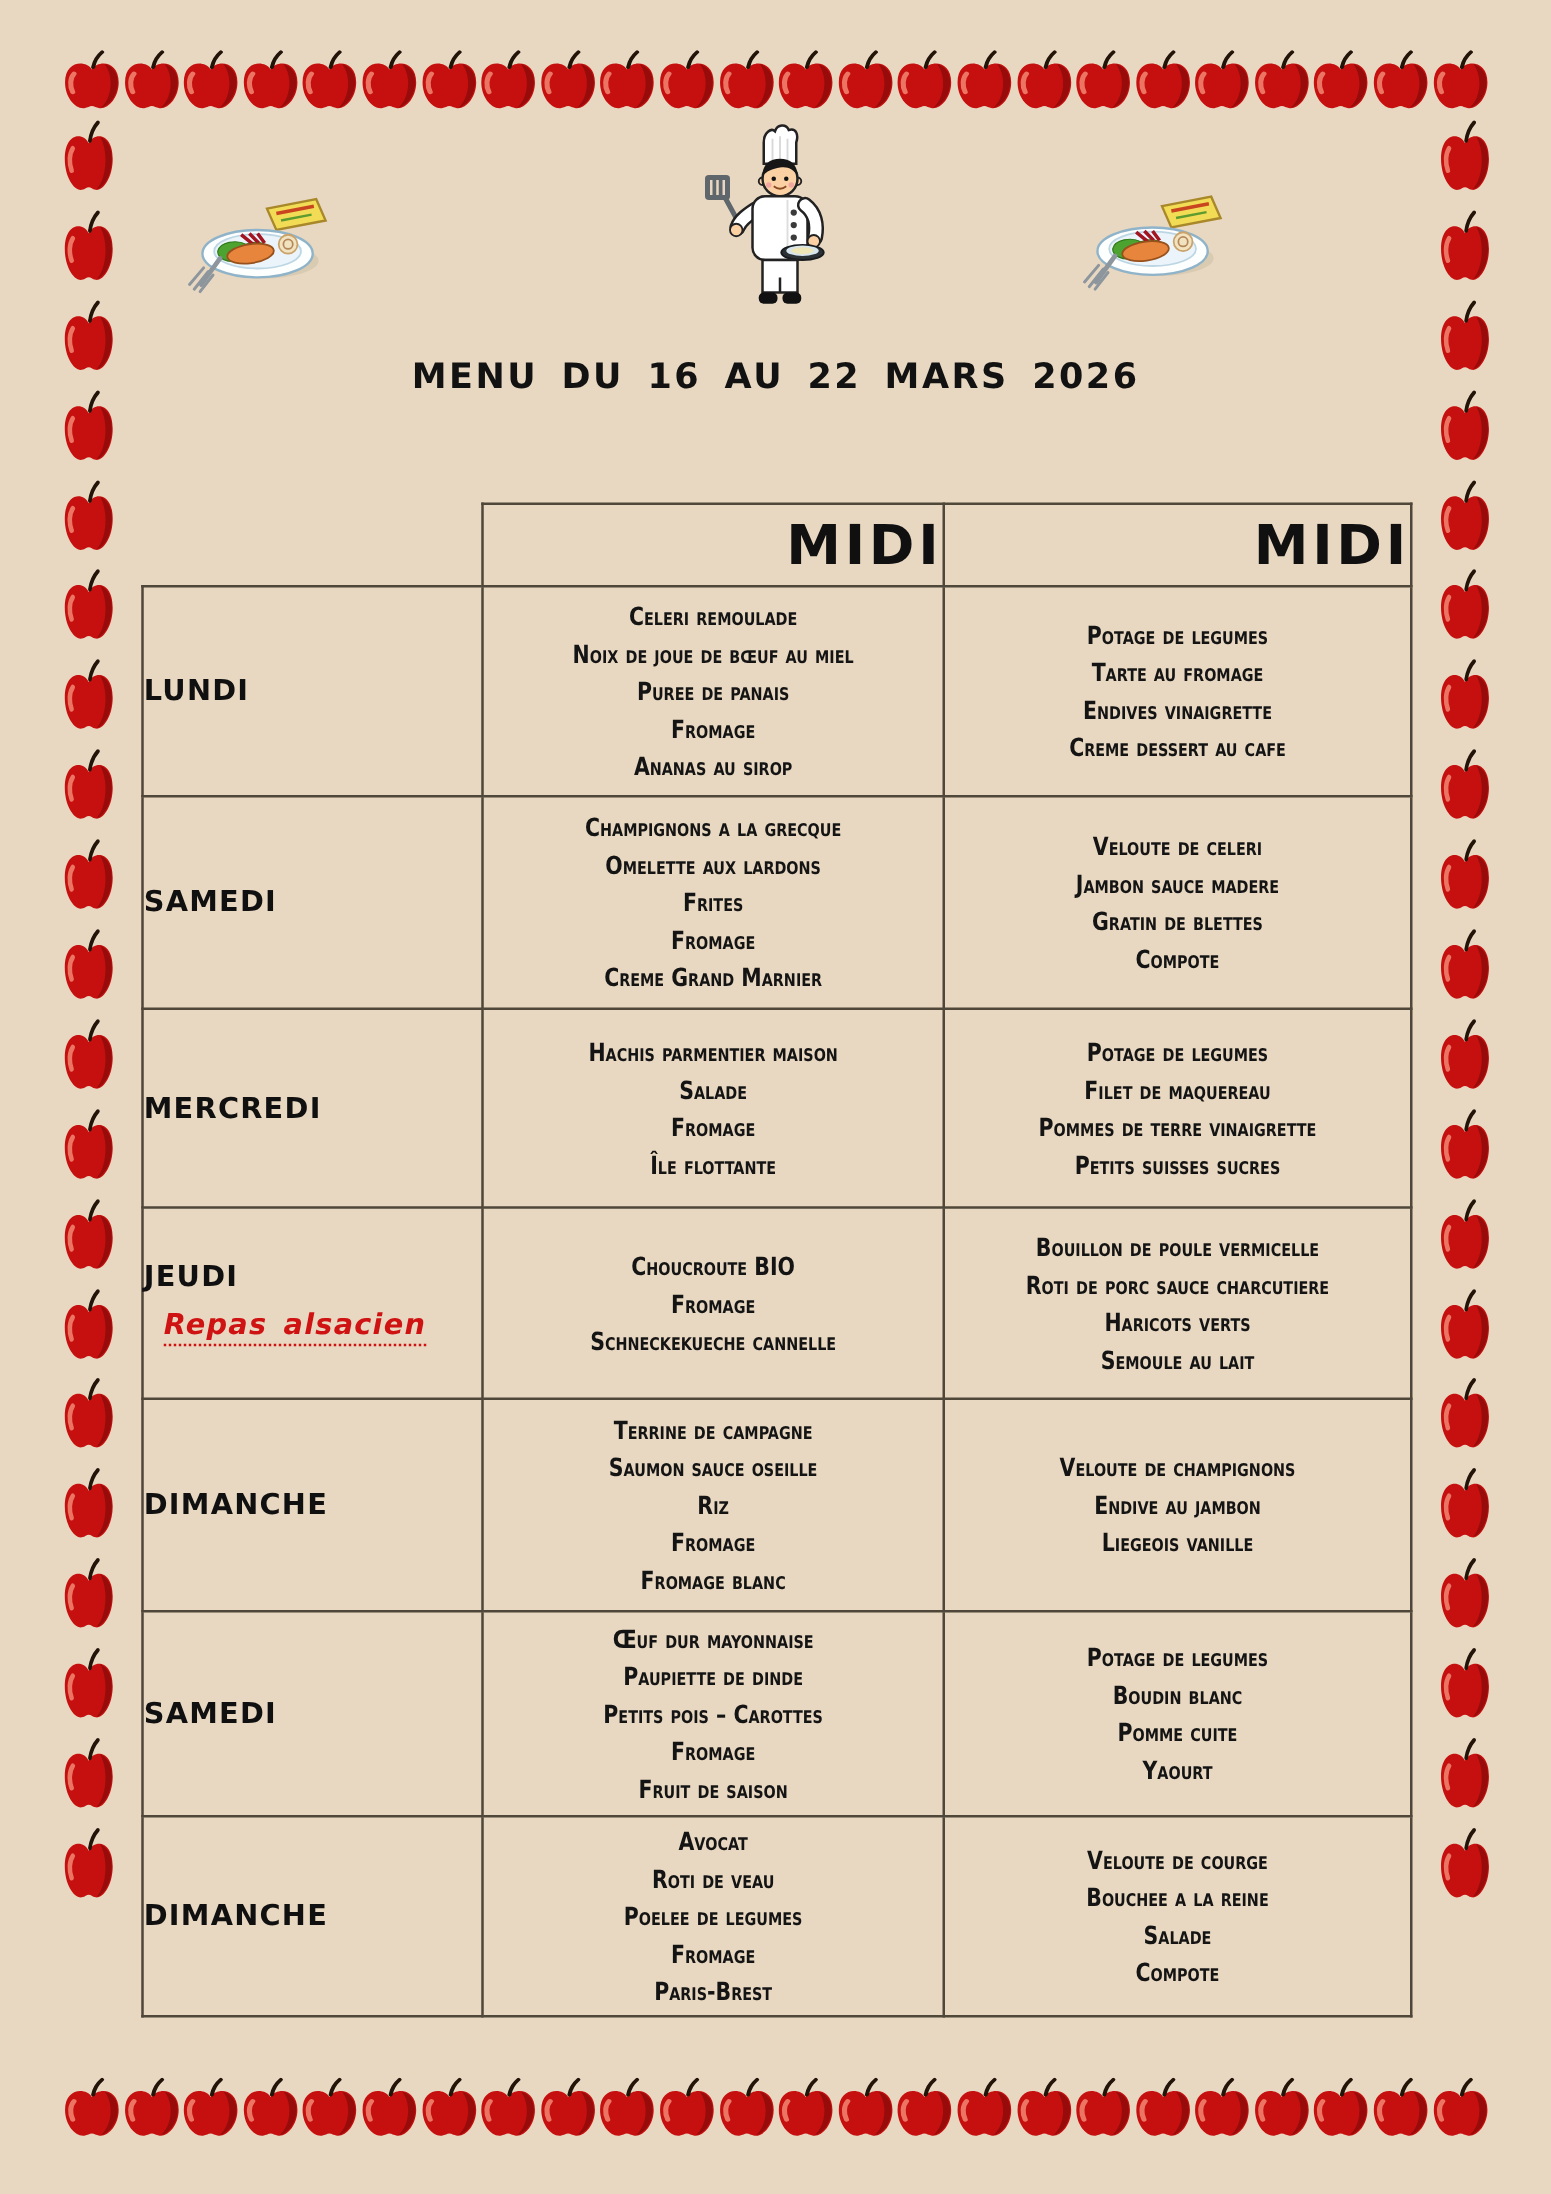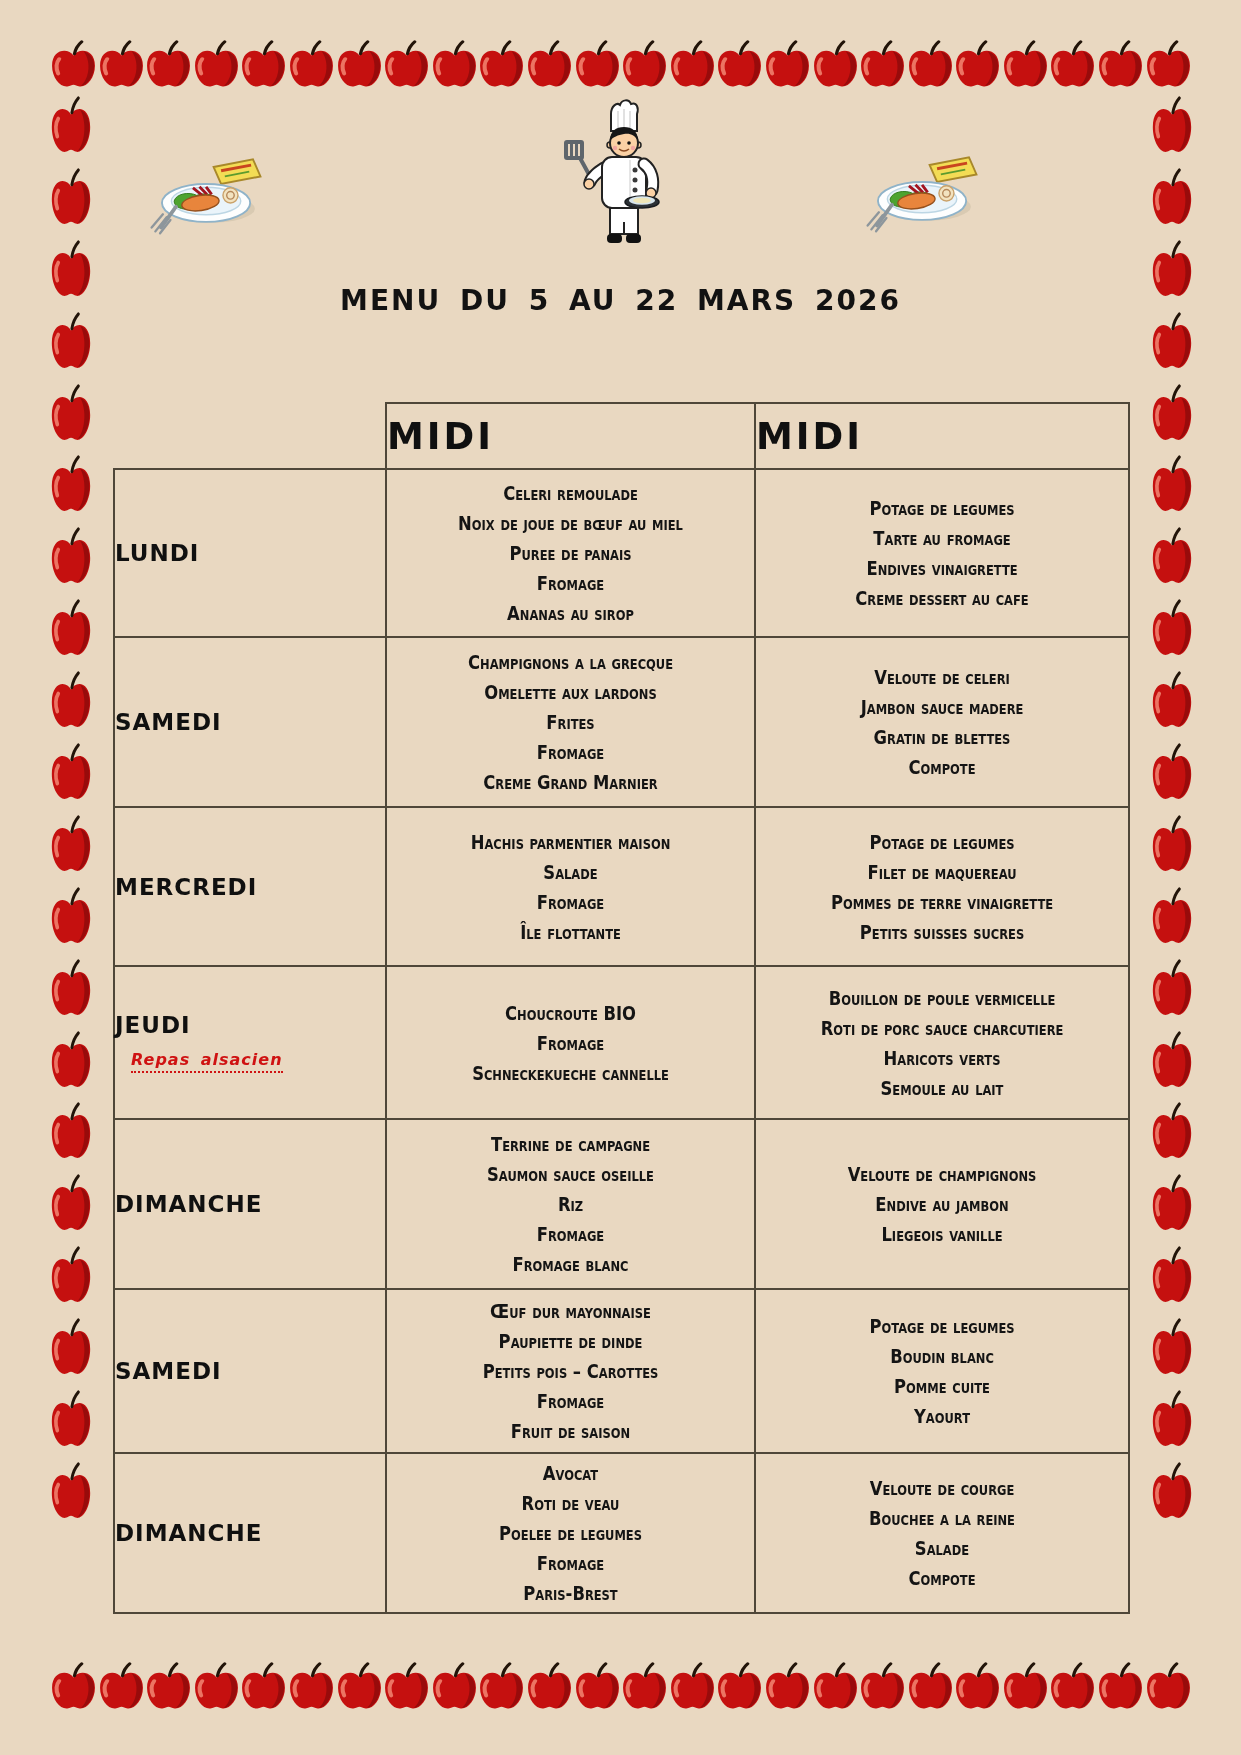--- a/index.html
+++ b/index.html
@@ -43,27 +43,27 @@
   .menu-table td.ghost{border:none;}
   .menu-table thead tr{height:66px;}
   .menu-table tbody tr:nth-child(1){height:168px;}
   .menu-table tbody tr:nth-child(2){height:170px;}
   .menu-table tbody tr:nth-child(3){height:159px;}
   .menu-table tbody tr:nth-child(4){height:153px;margin-top:45px;}
   .menu-table tbody tr:nth-child(5){height:170px;}
   .menu-table tbody tr:nth-child(6){height:164px;}
   .menu-table tbody tr:nth-child(7){height:160px;}
   .header-cell{
-    text-align:left;font-size:37px;font-weight:bold;letter-spacing:3px;color:#101010;
+    text-align:right;font-size:44px;font-weight:bold;letter-spacing:3px;color:#101010;
   }
   .day-cell{padding-left:8px;}
   .day-name{font-size:23px;font-weight:bold;letter-spacing:1px;color:#101010;}
   .day-note{
     display:inline-block;margin:12px 0 0 16px;padding-bottom:2px;
-    font-size:16px;font-weight:bold;font-style:italic;
+    font-size:23px;font-weight:bold;font-style:italic;
     color:#cf1212;border-bottom:2px dotted #cf1212;letter-spacing:1px;word-spacing:4px;
   }
   .menu-cell{text-align:center;padding:6px 2px;}
   .dish{
     font-size:20px;font-weight:bold;line-height:30px;
     font-variant:small-caps;transform:scaleX(.82);transform-origin:center;
     white-space:nowrap;color:#141414;
   }
 </style>
 </head>
@@ -855,21 +855,21 @@
     <path d="M30 56 C32 48 46 46 54 50 C64 46 76 50 76 58 C72 64 58 66 48 64 C38 66 30 62 30 56 Z" fill="#4da32f" stroke="#2f7a1a"></path>
     <path d="M50 42 L60 50 M57 41 L65 49 M64 41 L70 49" stroke="#a31520" stroke-width="3" fill="none"></path>
     <ellipse cx="58" cy="58" rx="20" ry="8" fill="#e8853c" stroke="#97511d" stroke-width="1.5" transform="rotate(-8 58 58)"></ellipse>
     <circle cx="90" cy="50" r="8" fill="#f2e3c0" stroke="#caa26a" stroke-width="1.5"></circle>
     <circle cx="90" cy="50" r="4" fill="none" stroke="#b5885a" stroke-width="1.5"></circle>
     <path d="M16 84 L32 62" stroke="#8d969c" stroke-width="4" fill="none" stroke-linecap="round"></path>
     <path d="M6 84 L18 70 M10 88 L22 73 M15 90 L26 76" stroke="#8d969c" stroke-width="2.5" fill="none" stroke-linecap="round"></path>
   </svg>
 </div>
 
-<div class="page-title">MENU DU 5 AU 22 MARS 2026</div>
+<div class="page-title">MENU DU 16 AU 22 MARS 2026</div>
 
 <table class="menu-table">
   <colgroup>
       <col style="width:272px">
       <col style="width:369px">
       <col style="width:374px">
     </colgroup>
   <thead>
     <tr>
       <td class="ghost"></td>

